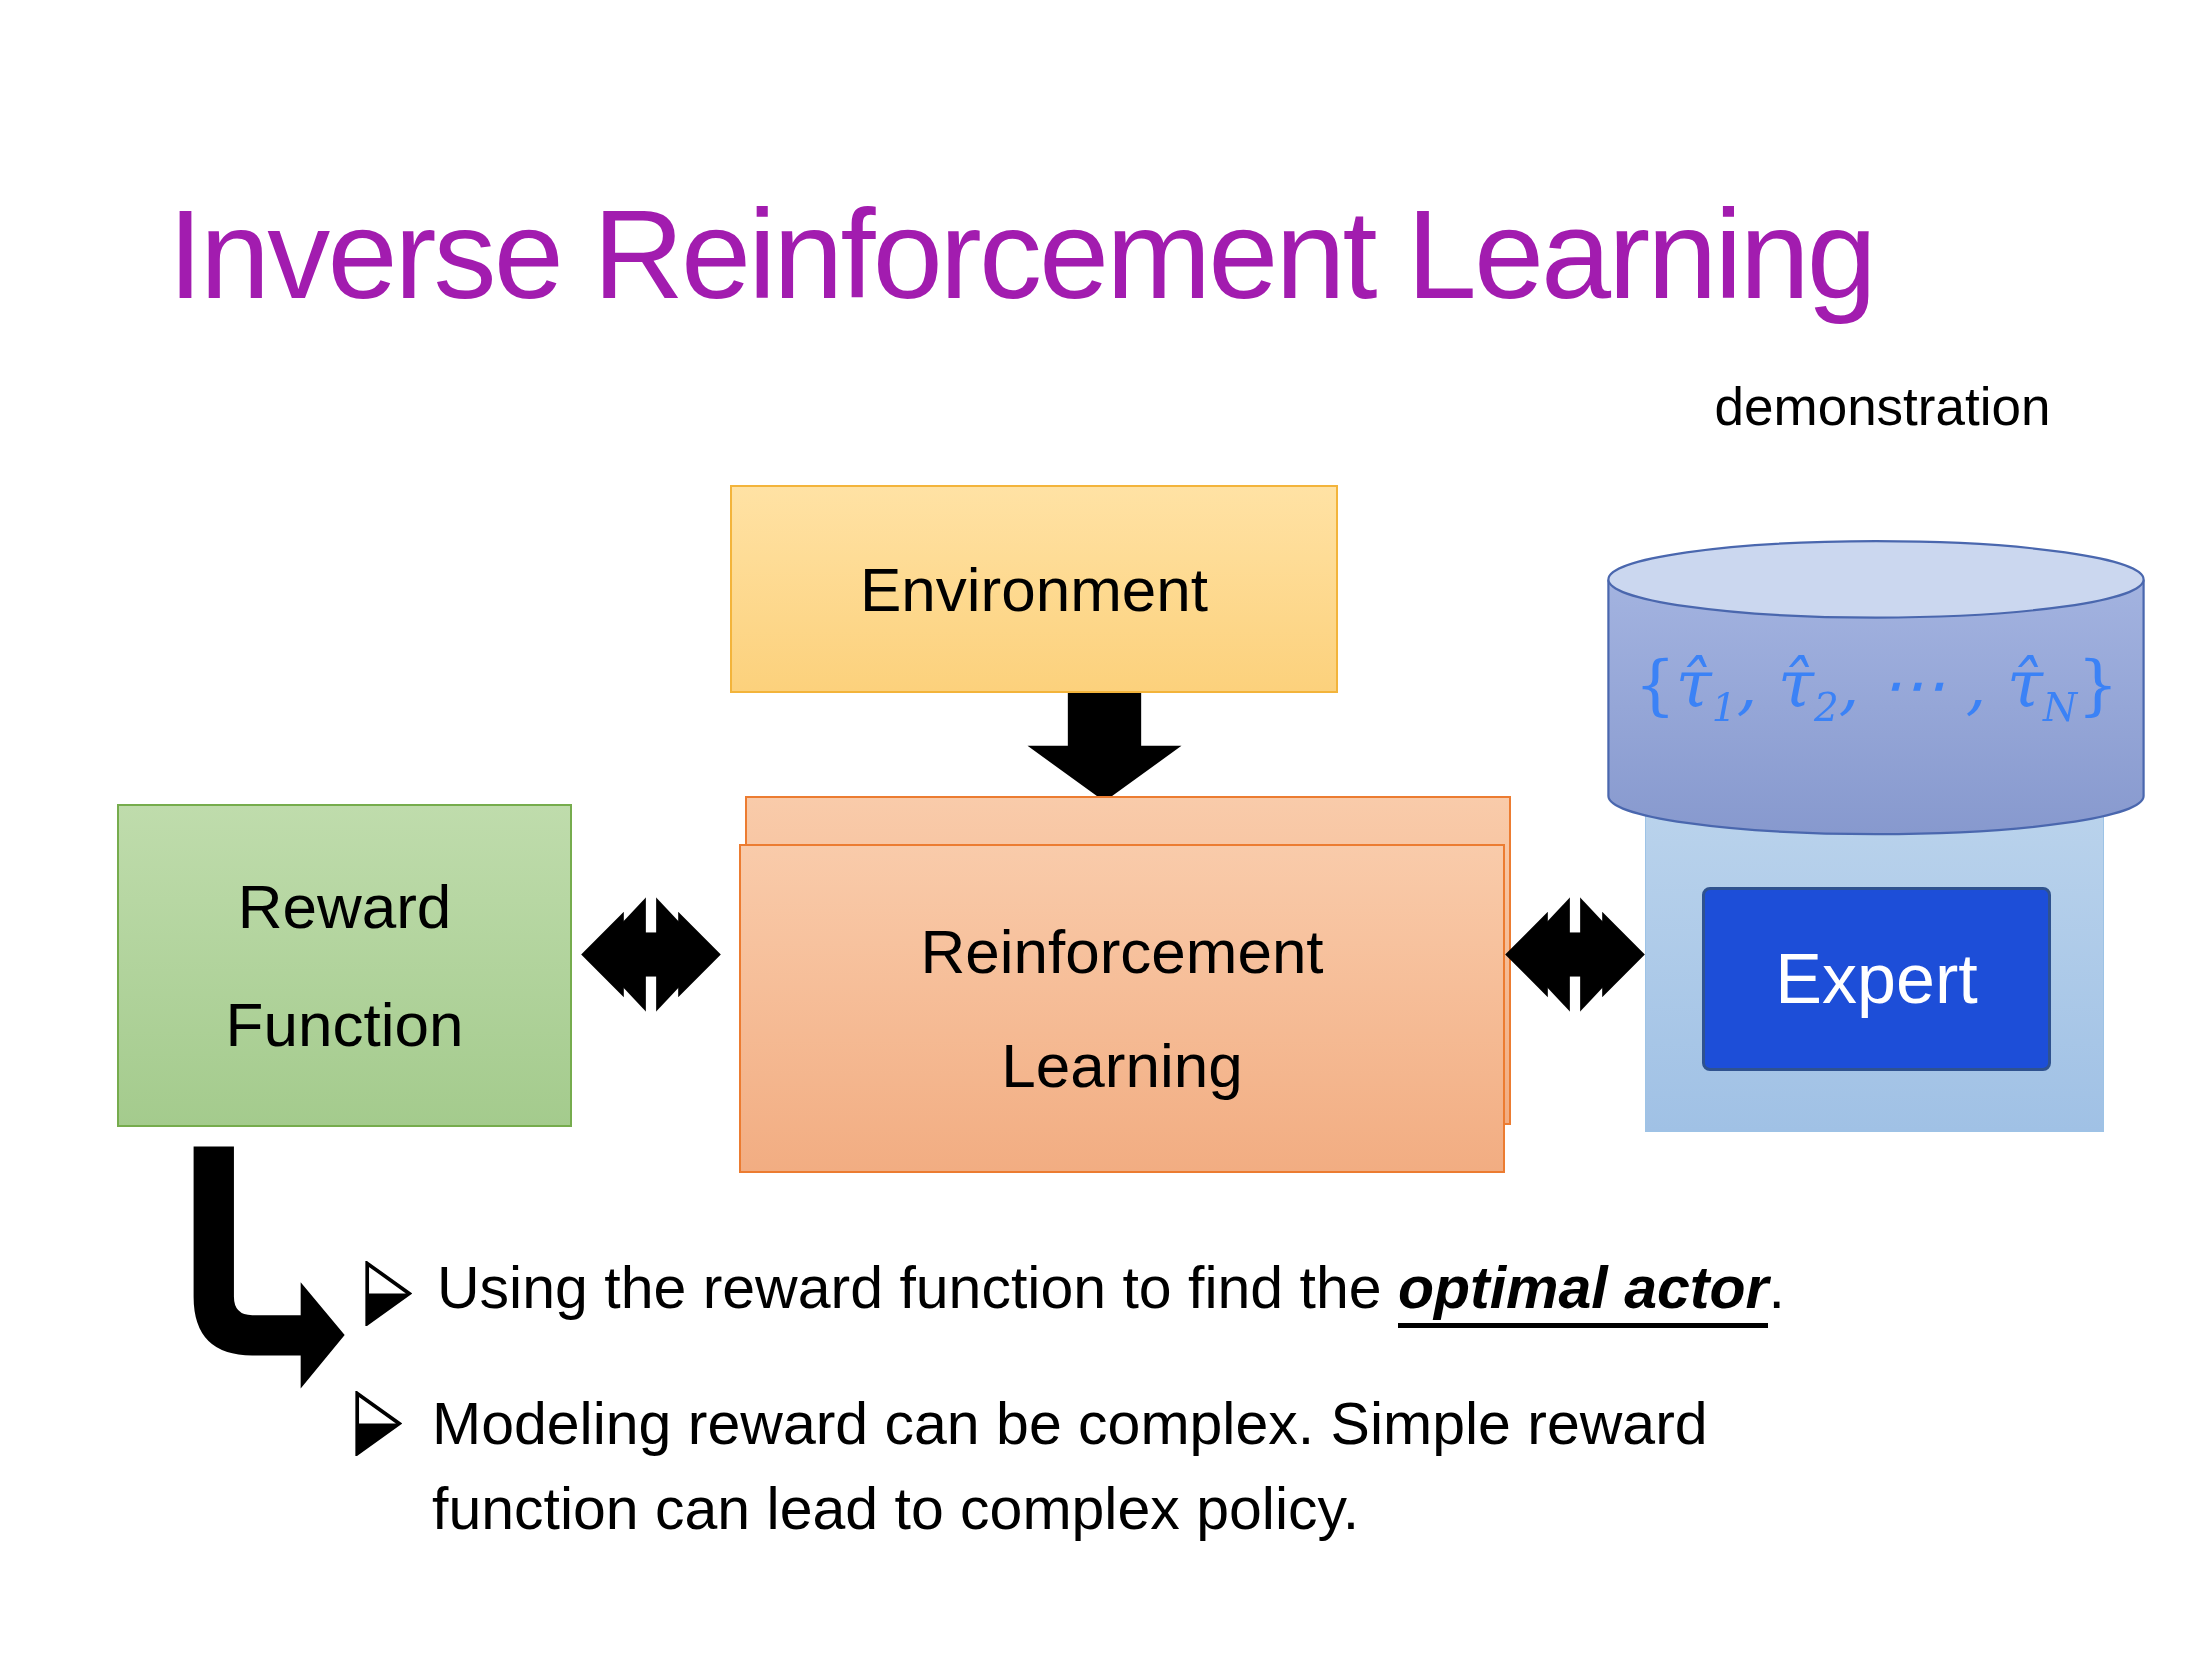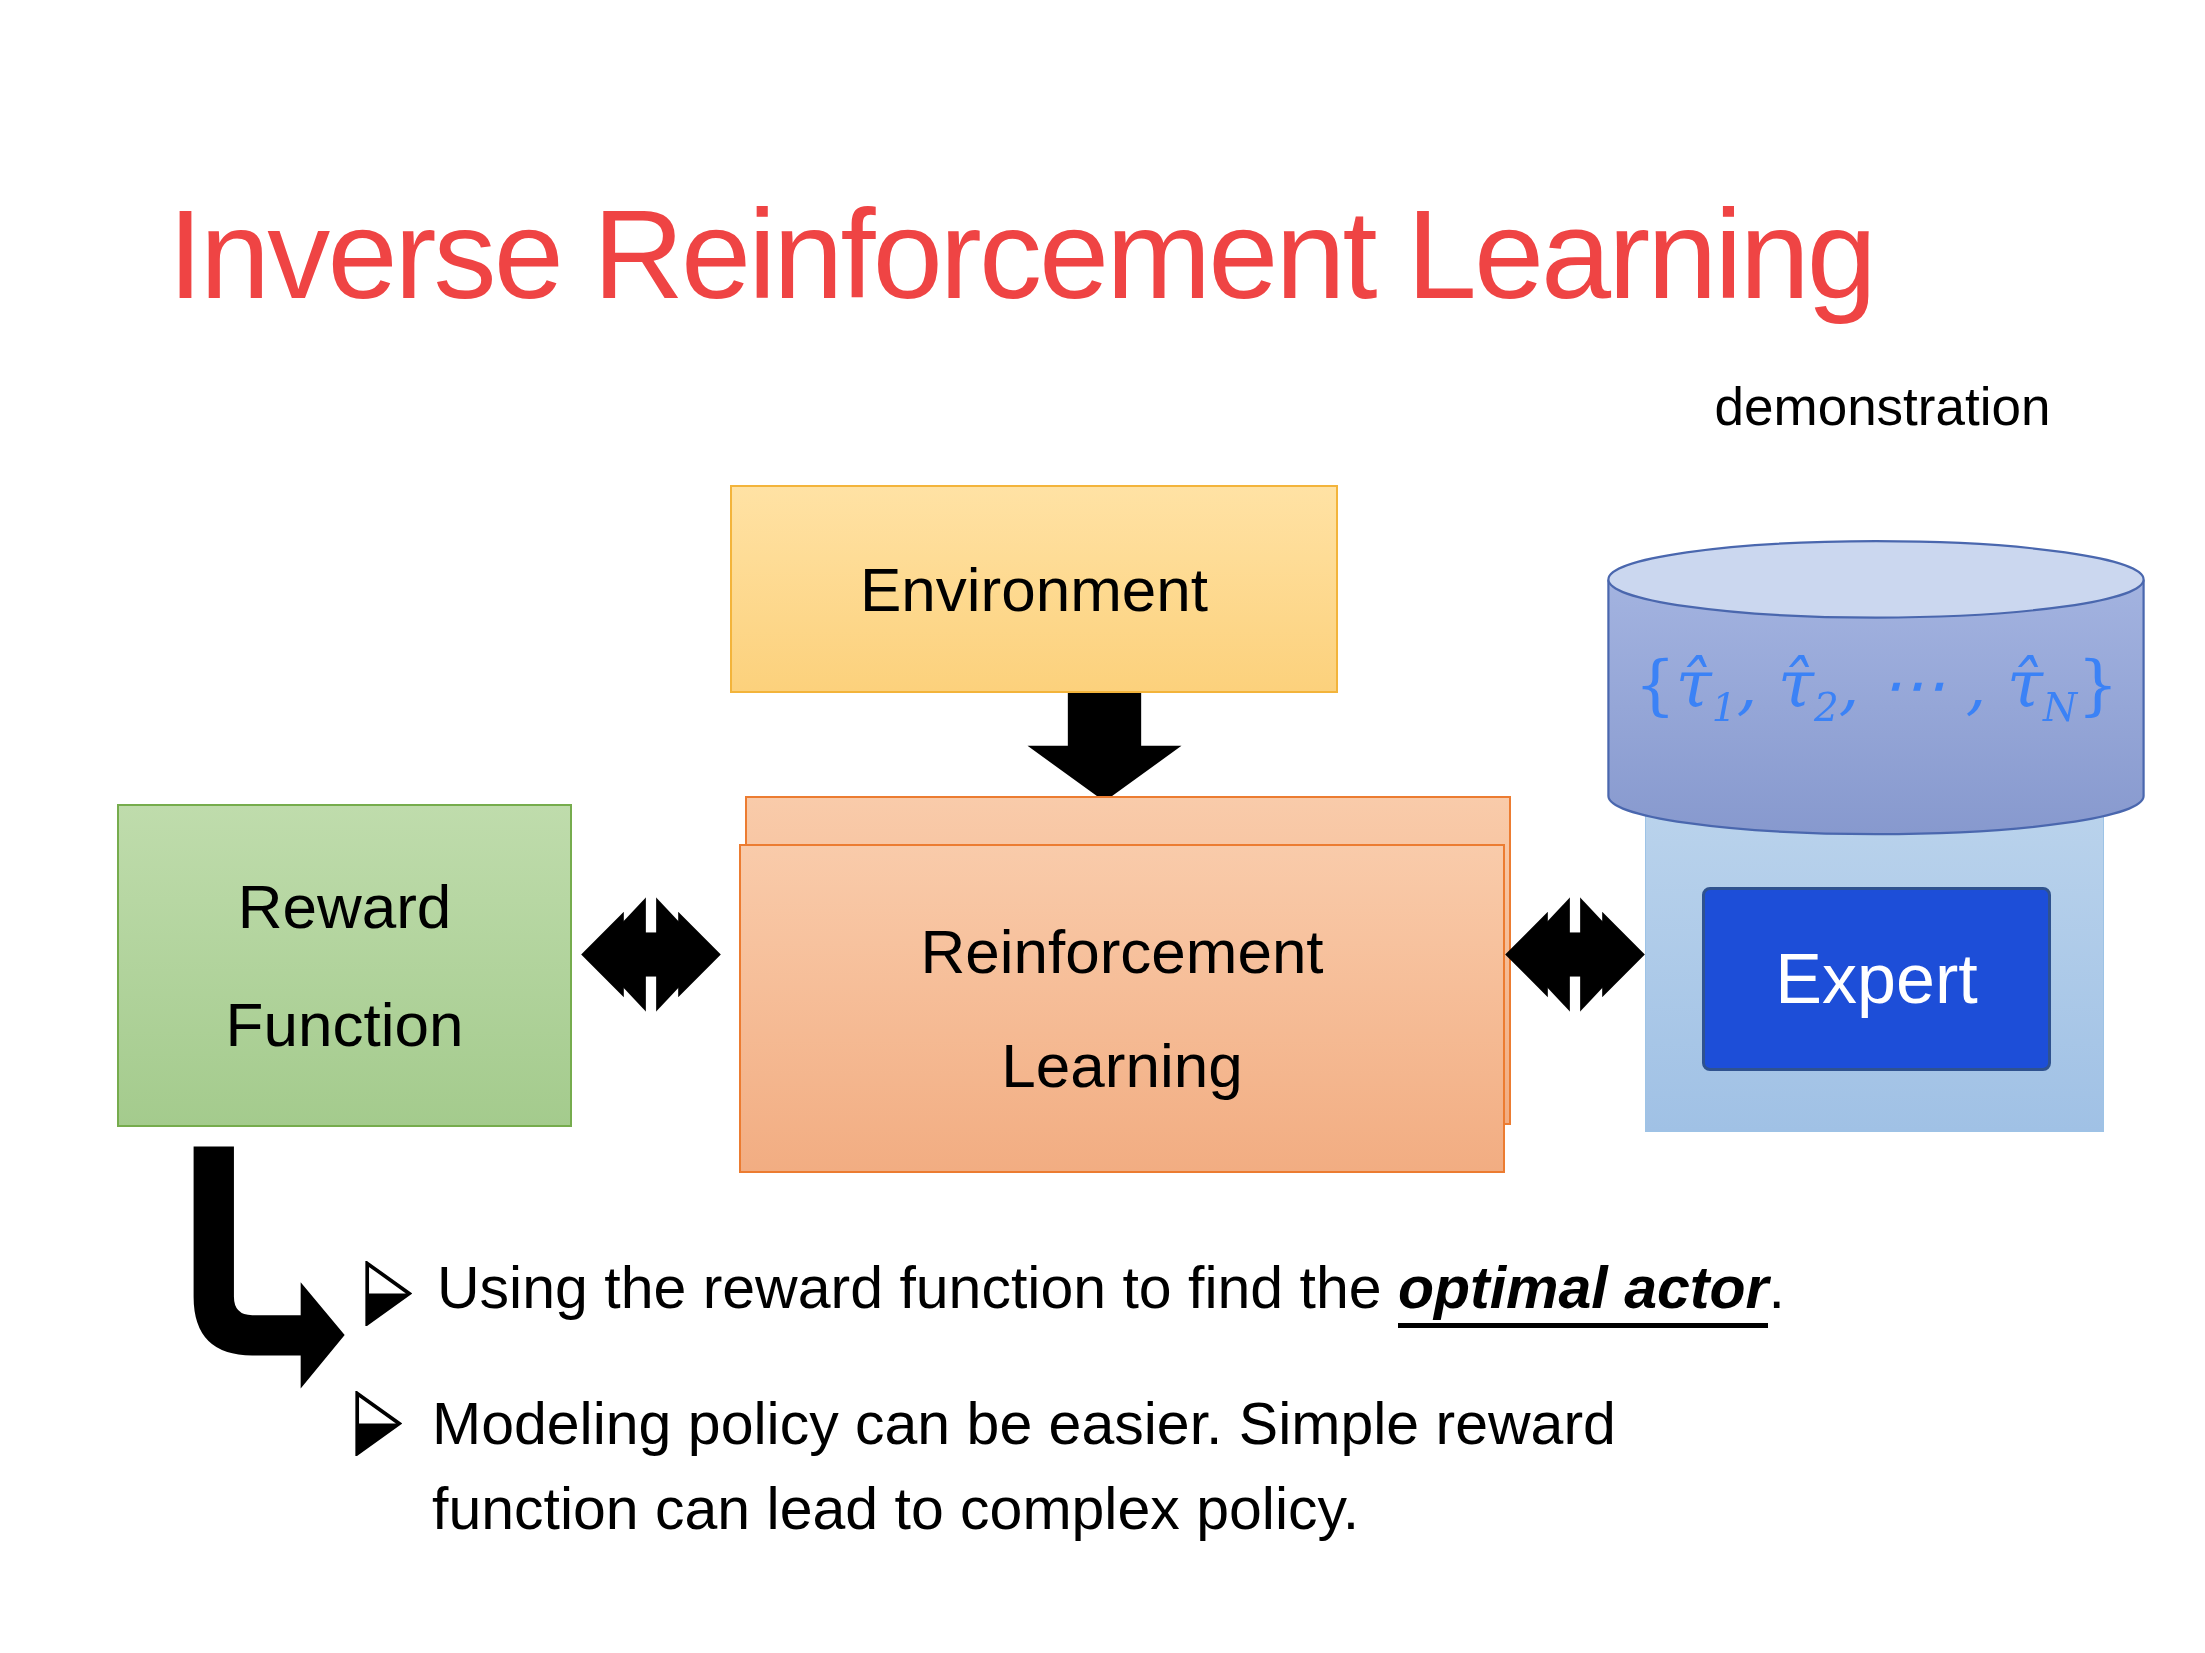--- a/index.html
+++ b/index.html
@@ -8,21 +8,21 @@
     width:2205px;height:1654px;
     background:#ffffff;
     overflow:hidden;
     font-family:"Liberation Sans", sans-serif;
   }
   .abs{position:absolute;}
   
   #title{
     left:168px;top:182px;width:1911px;
     font-size:126px;font-weight:400;letter-spacing:-2.9px;
-    color:#ef4444;white-space:nowrap;
+    color:#a21caf;white-space:nowrap;
   }
   
   #demo-label{
     left:1614px;top:371px;width:537px;
     font-size:53px;line-height:71px;text-align:center;color:#000;
   }
   
   .dbox{
     box-sizing:border-box;
     display:flex;align-items:center;justify-content:center;
@@ -161,18 +161,18 @@
   </svg>
   <div id="bullet1-text" class="abs bullet-text">
     <span>Using the reward function to find the </span><span class="em-underline">optimal actor</span><span>.</span>
   </div>
 
   <svg class="abs" style="left:355px;top:1391px;" width="47" height="65" viewBox="0 0 64 88">
     <polygon points="3,3 60,44 3,85" fill="#fff" stroke="#000" stroke-width="5"></polygon>
     <polygon points="3,44 60,44 3,85" fill="#000"></polygon>
   </svg>
   <div id="bullet2-text" class="abs bullet-text">
-    <div>Modeling policy can be easier. Simple reward</div>
+    <div>Modeling reward can be complex. Simple reward</div>
     <div>function can lead to complex policy.</div>
   </div>
 
 </div>
 
 
 </body></html>

